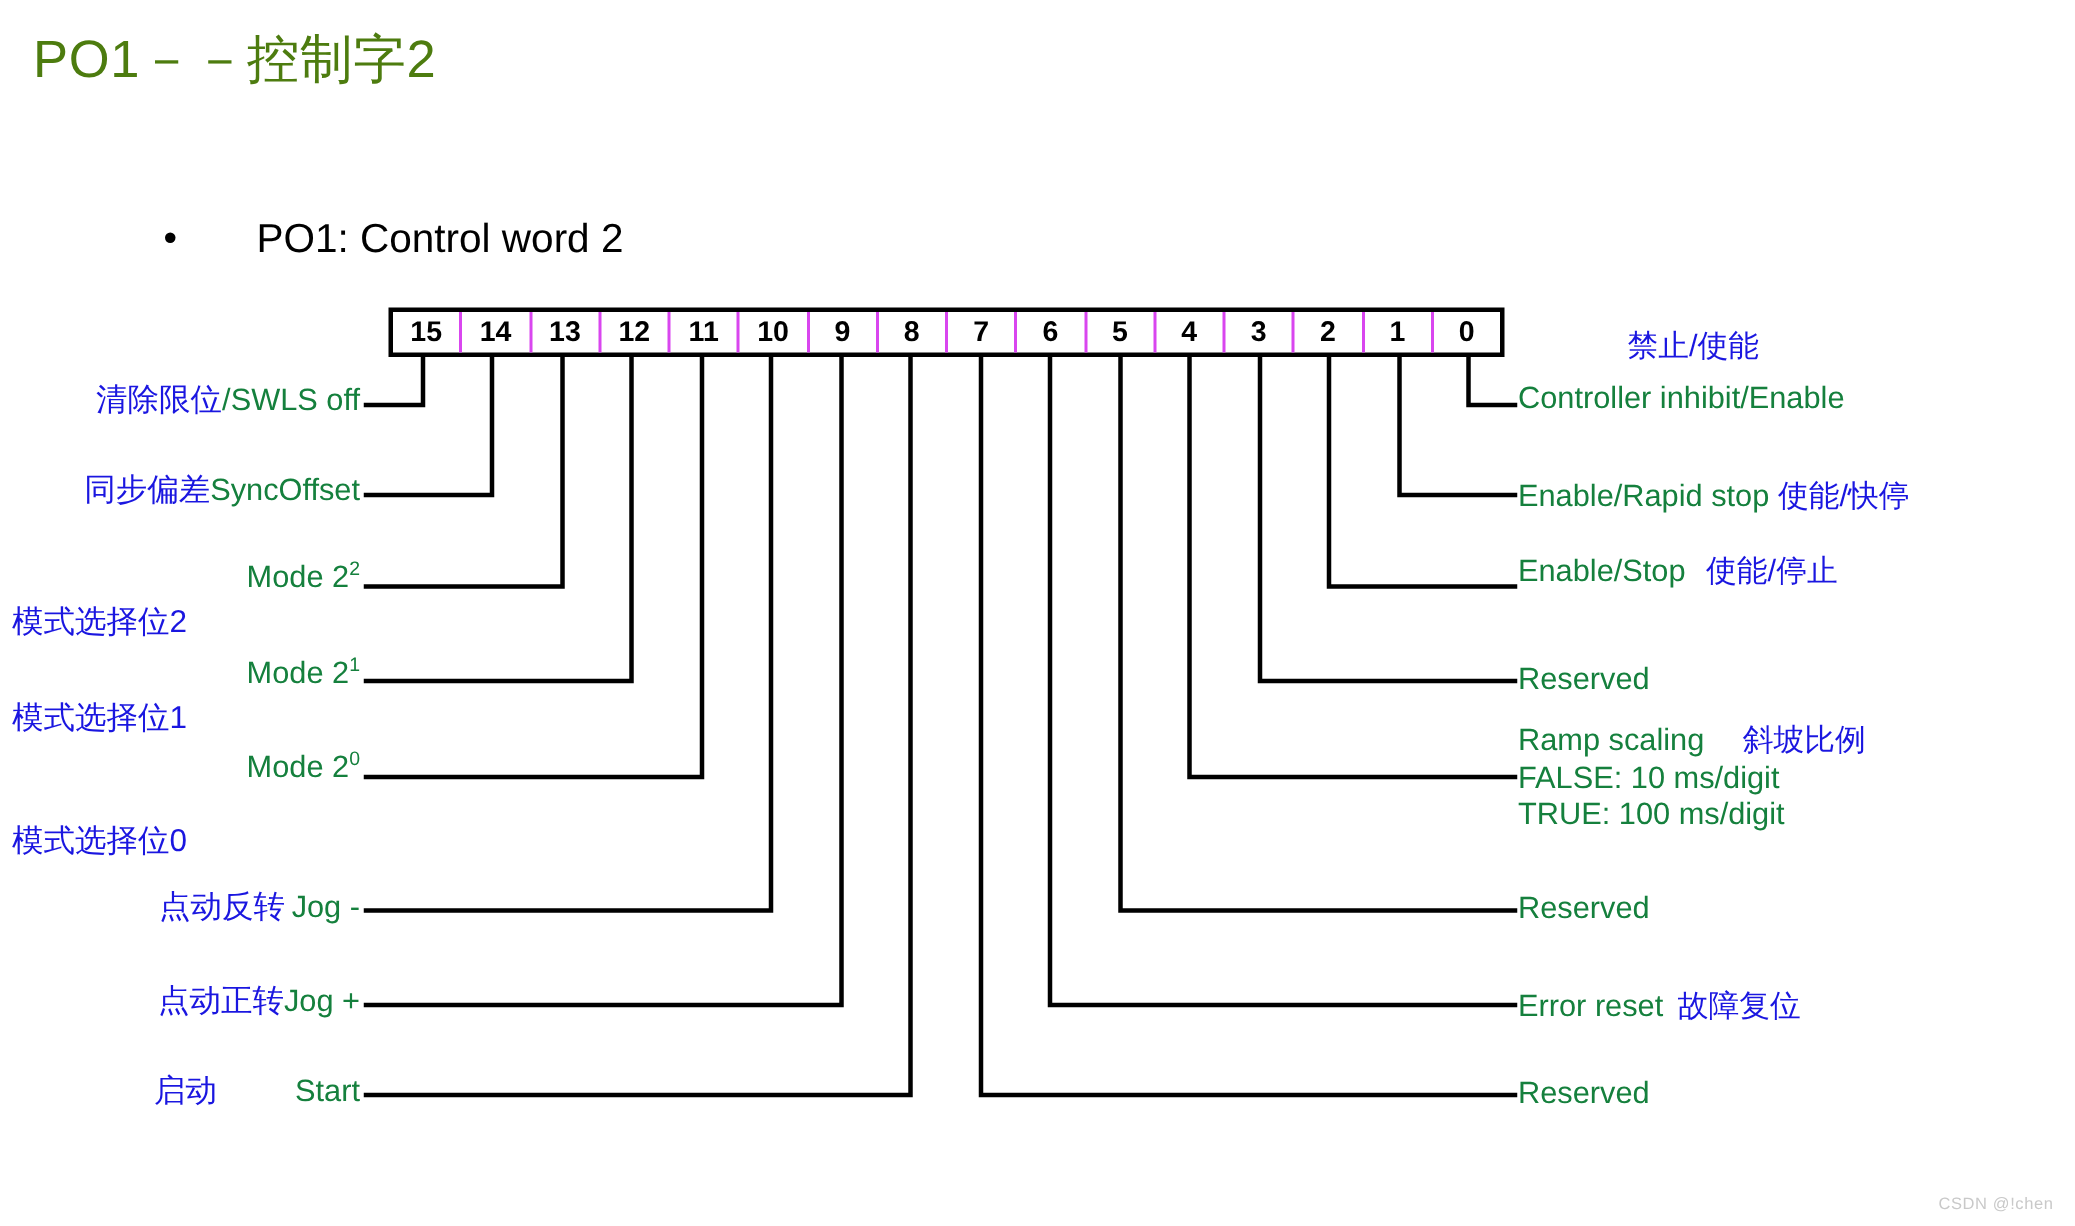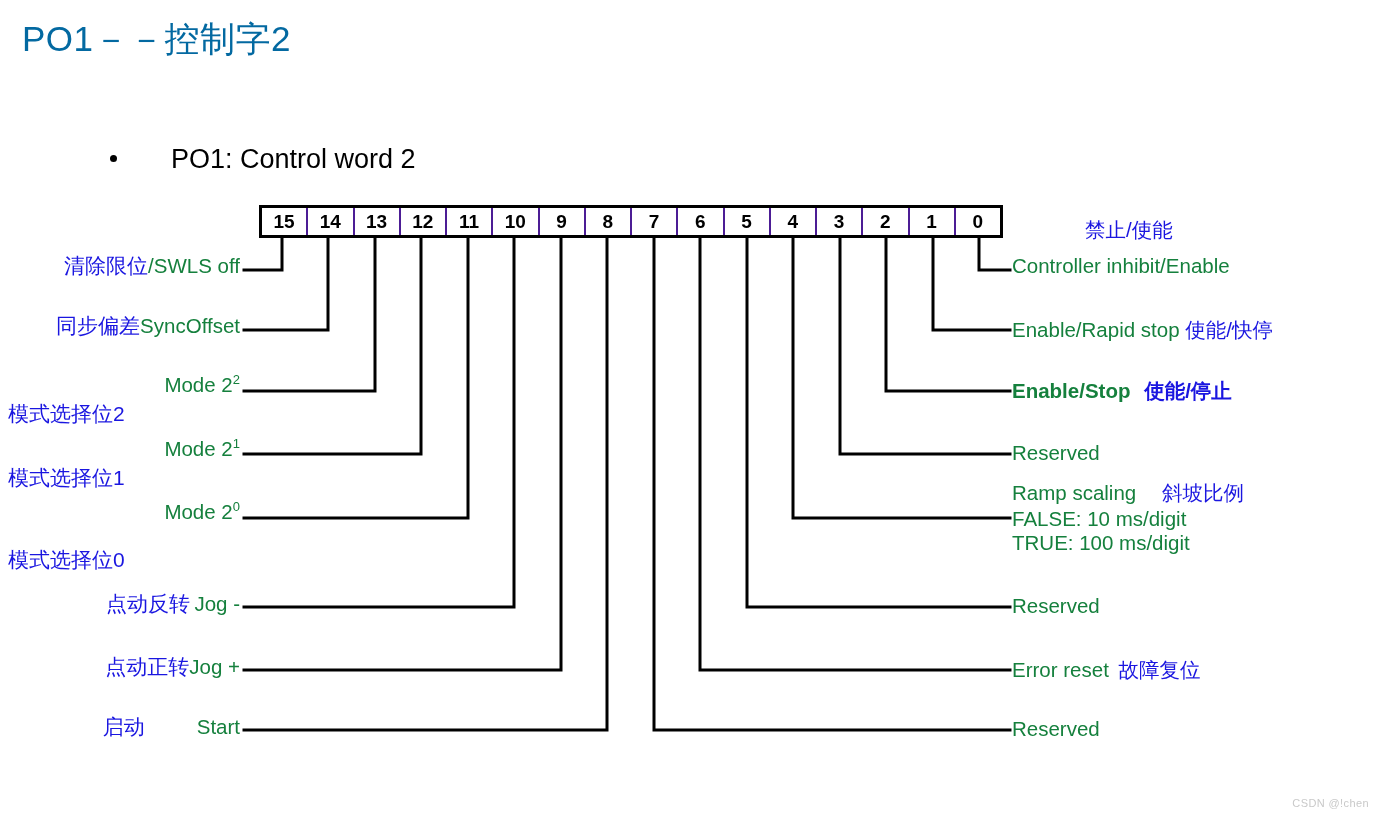--- a/index.html
+++ b/index.html
@@ -9,21 +9,21 @@
     font-family:"Liberation Sans","DejaVu Sans",sans-serif;
     position:relative;
     overflow:hidden;
     color:#000;
   }
   #root{position:absolute;left:0;top:0;width:1383px;height:817px;}
 
   .page-title{
     position:absolute;left:22px;top:16px;
     font-size:35px;font-weight:400;letter-spacing:0.5px;
-    color:#0369a1;white-space:nowrap;text-align:center;
+    color:#4d7c0f;white-space:nowrap;text-align:center;
   }
 
   .bullet-row{
     position:absolute;left:110px;top:144px;
     display:flex;align-items:baseline;white-space:nowrap;gap:24px;
   }
   .bullet-dot{
     display:inline-block;width:7px;height:7px;border-radius:50%;
     background:#000;margin-right:30px;position:relative;top:-6px;
   }
@@ -33,21 +33,21 @@
   .bit-table{
     position:absolute;left:259px;top:205px;
     width:744px;height:33px;
     border:3px solid #000;
     box-sizing:border-box;
     display:flex;
     background:#fff;
   }
   .bit-cell{
     flex:1 1 0;
-    border-right:2px solid #4c1d95;
+    border-right:2px solid #d946ef;
     display:flex;align-items:center;justify-content:center;
     font-size:19px;font-weight:bold;line-height:1;
     box-sizing:border-box;
   }
   .bit-cell:last-child{border-right:none;}
 
   
   #wires{position:absolute;left:0;top:0;width:1383px;height:817px;}
   .cn{color:#1a16e0;}
   .en{color:#15803d;}
@@ -169,21 +169,21 @@
   </div>
   <div class="right-label" style="left:1012px;top:254px;">
     <span class="en">Controller inhibit/Enable</span>
   </div>
 
   <div class="right-label" style="left:1012px;top:316px;">
     <span class="en">Enable/Rapid stop</span>
     <span class="cn">使能/快停</span>
   </div>
 
-  <div class="right-label" style="left:1012px;top:377px;font-weight:bold;">
+  <div class="right-label" style="left:1012px;top:366px;">
     <span class="en">Enable/Stop</span>
     <span class="cn" style="margin-left:8px;">使能/停止</span>
   </div>
 
   <div class="right-label" style="left:1012px;top:441px;">
     <span class="en">Reserved</span>
   </div>
 
   <div class="right-label" style="left:1012px;top:479px;">
     <span class="en">Ramp scaling</span>

